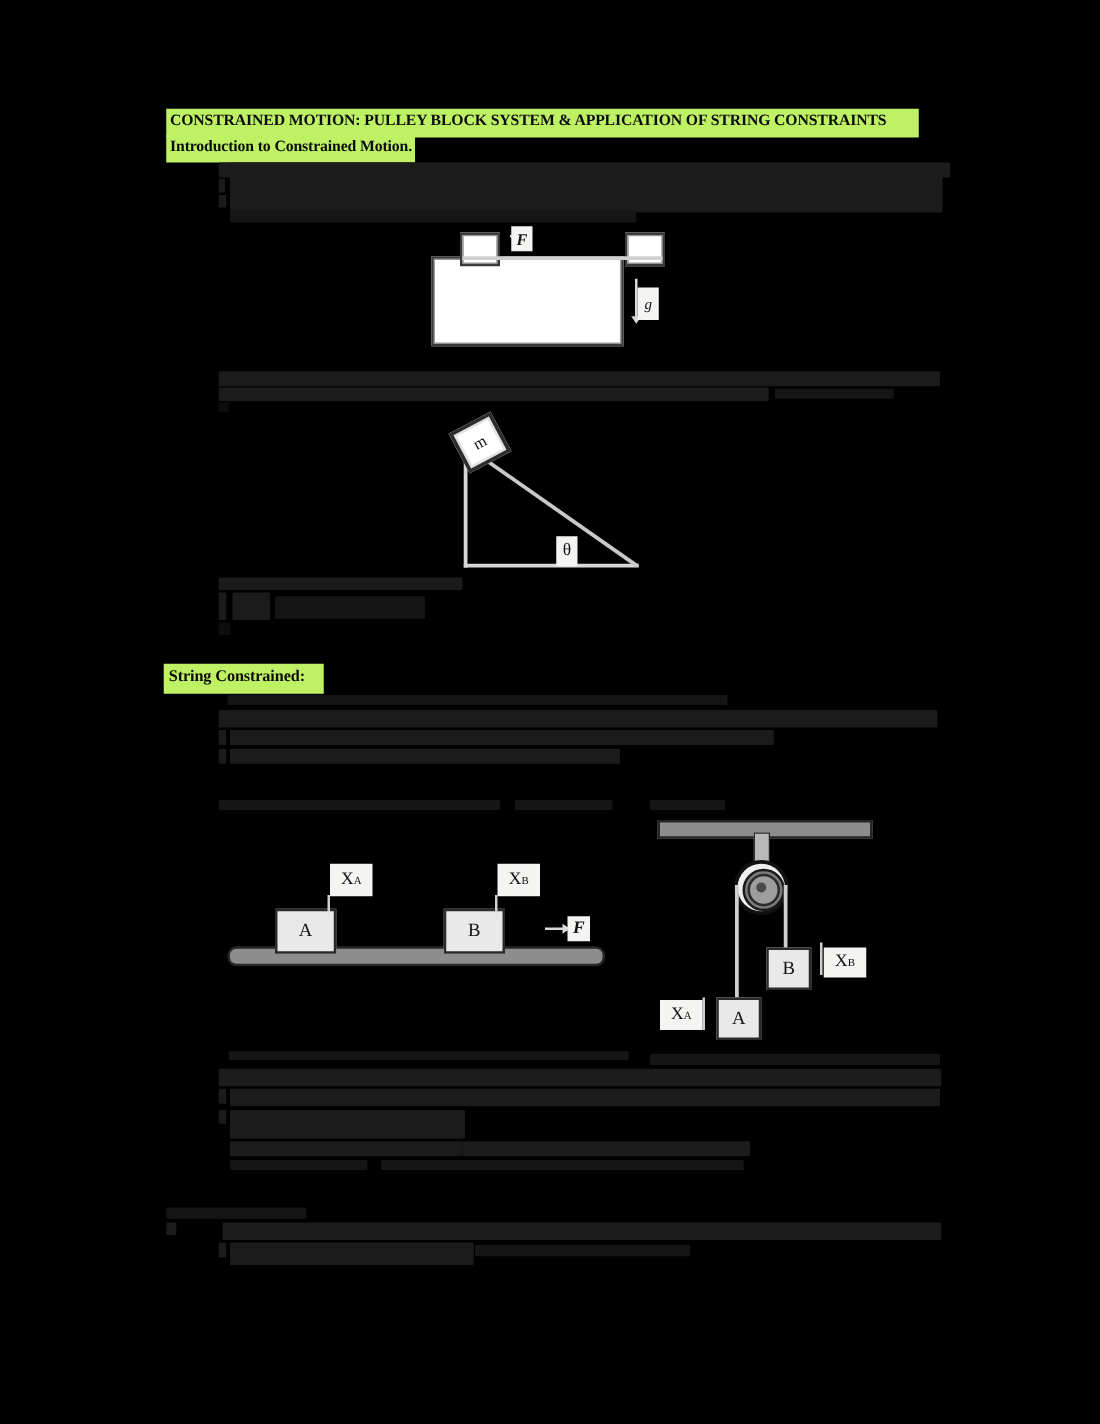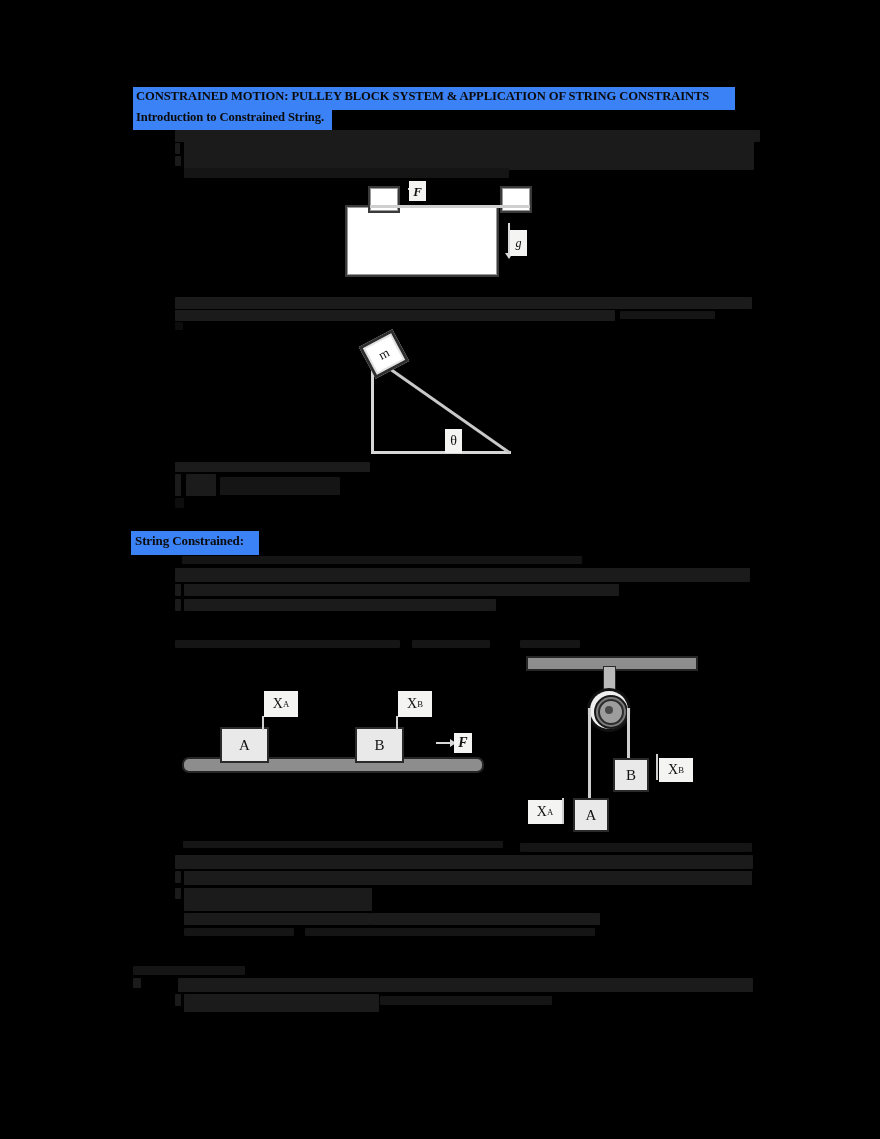--- a/index.html
+++ b/index.html
@@ -2,21 +2,21 @@
 <html><head>
 <meta charset="utf-8">
 <style>
   html,body{margin:0;padding:0;background:#000;}
   body{width:880px;height:1139px;position:relative;overflow:hidden;
        font-family:"Liberation Serif",serif;}
 
   .page{position:absolute;inset:0;background:#000;}
 
   
-  .hl{position:absolute;background:#3b82f6;color:#0b0b0b;
+  .hl{position:absolute;background:#bef264;color:#0b0b0b;
       font-family:"Liberation Serif",serif;font-weight:700;
       white-space:nowrap;line-height:1.05;letter-spacing:-0.1px;}
 
   
   .band{position:absolute;background:#1b1b1b;border-radius:1px;}
   .band.d2{background:#151515;}
   .band.d0{background:#0d0d0d;}
 
   
   .fig{position:absolute;}
@@ -61,21 +61,21 @@
              display:flex;align-items:center;justify-content:center;
              font-family:"Liberation Serif",serif;color:#111;}
 </style>
 </head>
 <body>
 
 <div class="page">
 
   <div class="hl" style="left:133px;top:87px;width:597px;height:20px;font-size:12.6px;padding:3px 2px 0 3px;">CONSTRAINED MOTION: PULLEY BLOCK SYSTEM &amp; APPLICATION OF STRING CONSTRAINTS</div>
 
-  <div class="hl" style="left:133px;top:108px;width:194px;height:19px;font-size:12.6px;padding:3px 2px 0 3px;">Introduction to Constrained String.</div>
+  <div class="hl" style="left:133px;top:108px;width:194px;height:19px;font-size:12.6px;padding:3px 2px 0 3px;">Introduction to Constrained Motion.</div>
 
   <div class="hl" style="left:131px;top:531px;width:122px;height:21px;font-size:13px;padding:3px 2px 0 4px;">String Constrained:</div>
 
   <div class="band" style="left:175px;top:130px;width:585px;height:12px;"></div>
   <div class="band" style="left:175px;top:143px;width:5px;height:11px;"></div>
   <div class="band" style="left:184px;top:130px;width:570px;height:40px;"></div>
   <div class="band" style="left:175px;top:156px;width:6px;height:10px;"></div>
   <div class="band d2" style="left:184px;top:168px;width:325px;height:10px;"></div>
 
   <div class="band" style="left:175px;top:297px;width:577px;height:12px;"></div>

